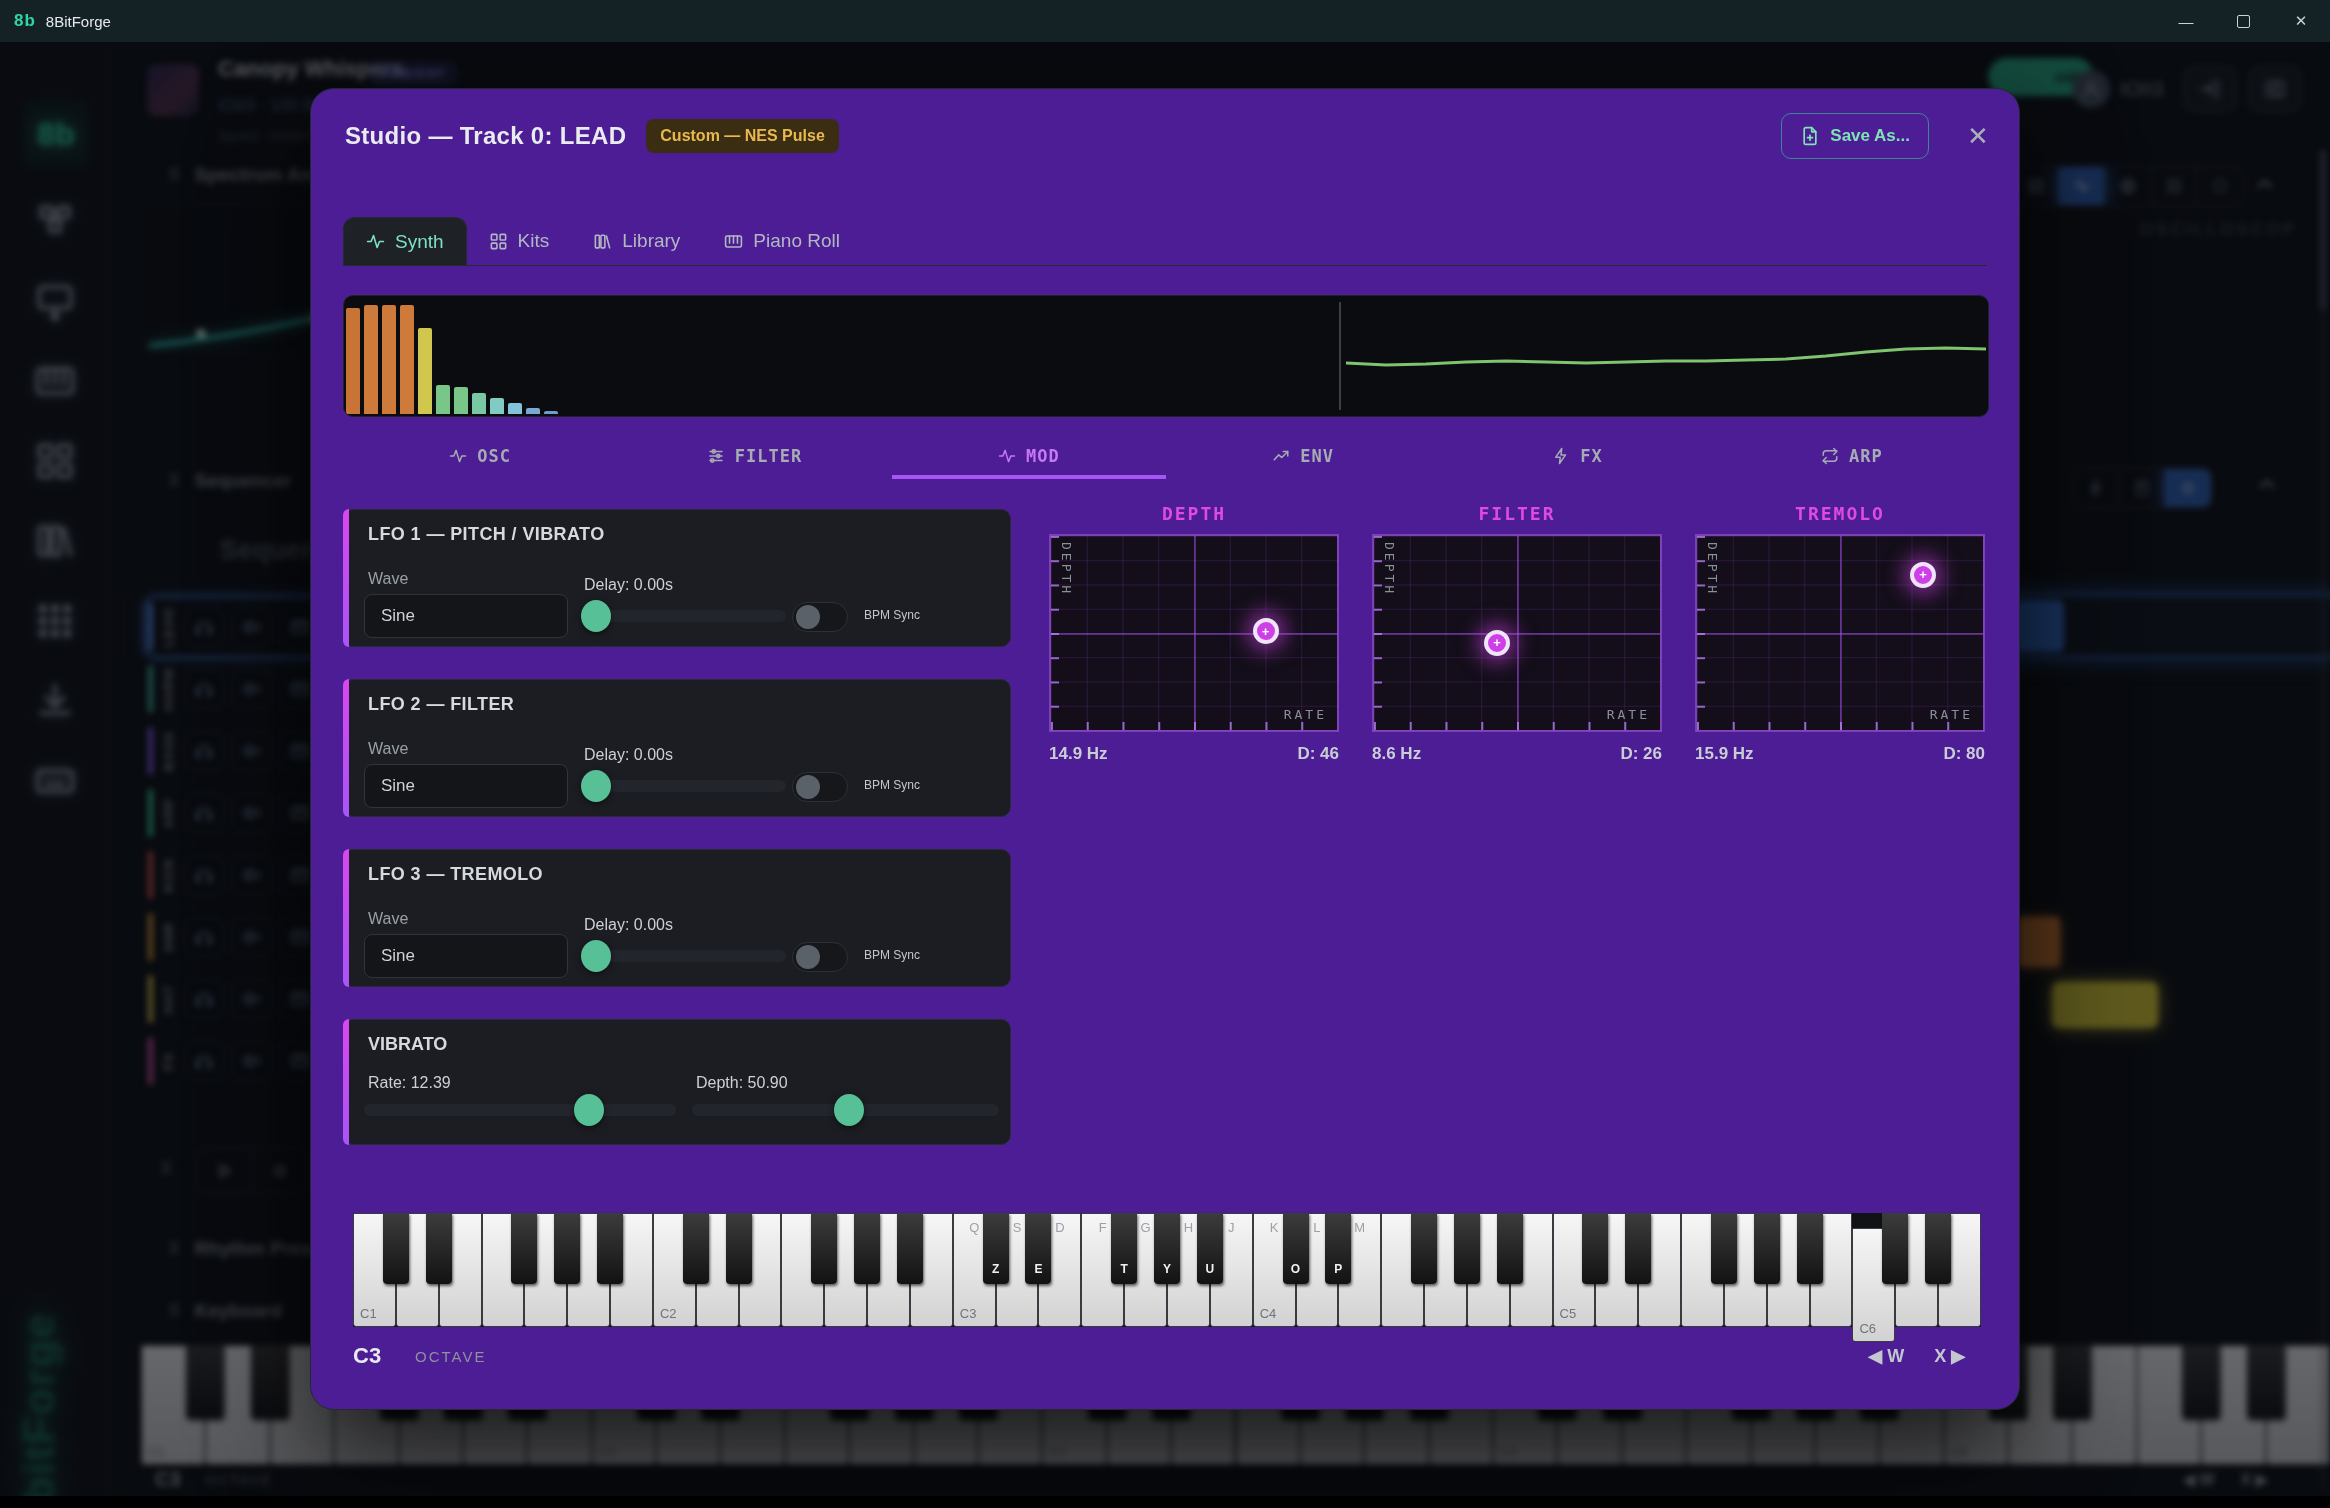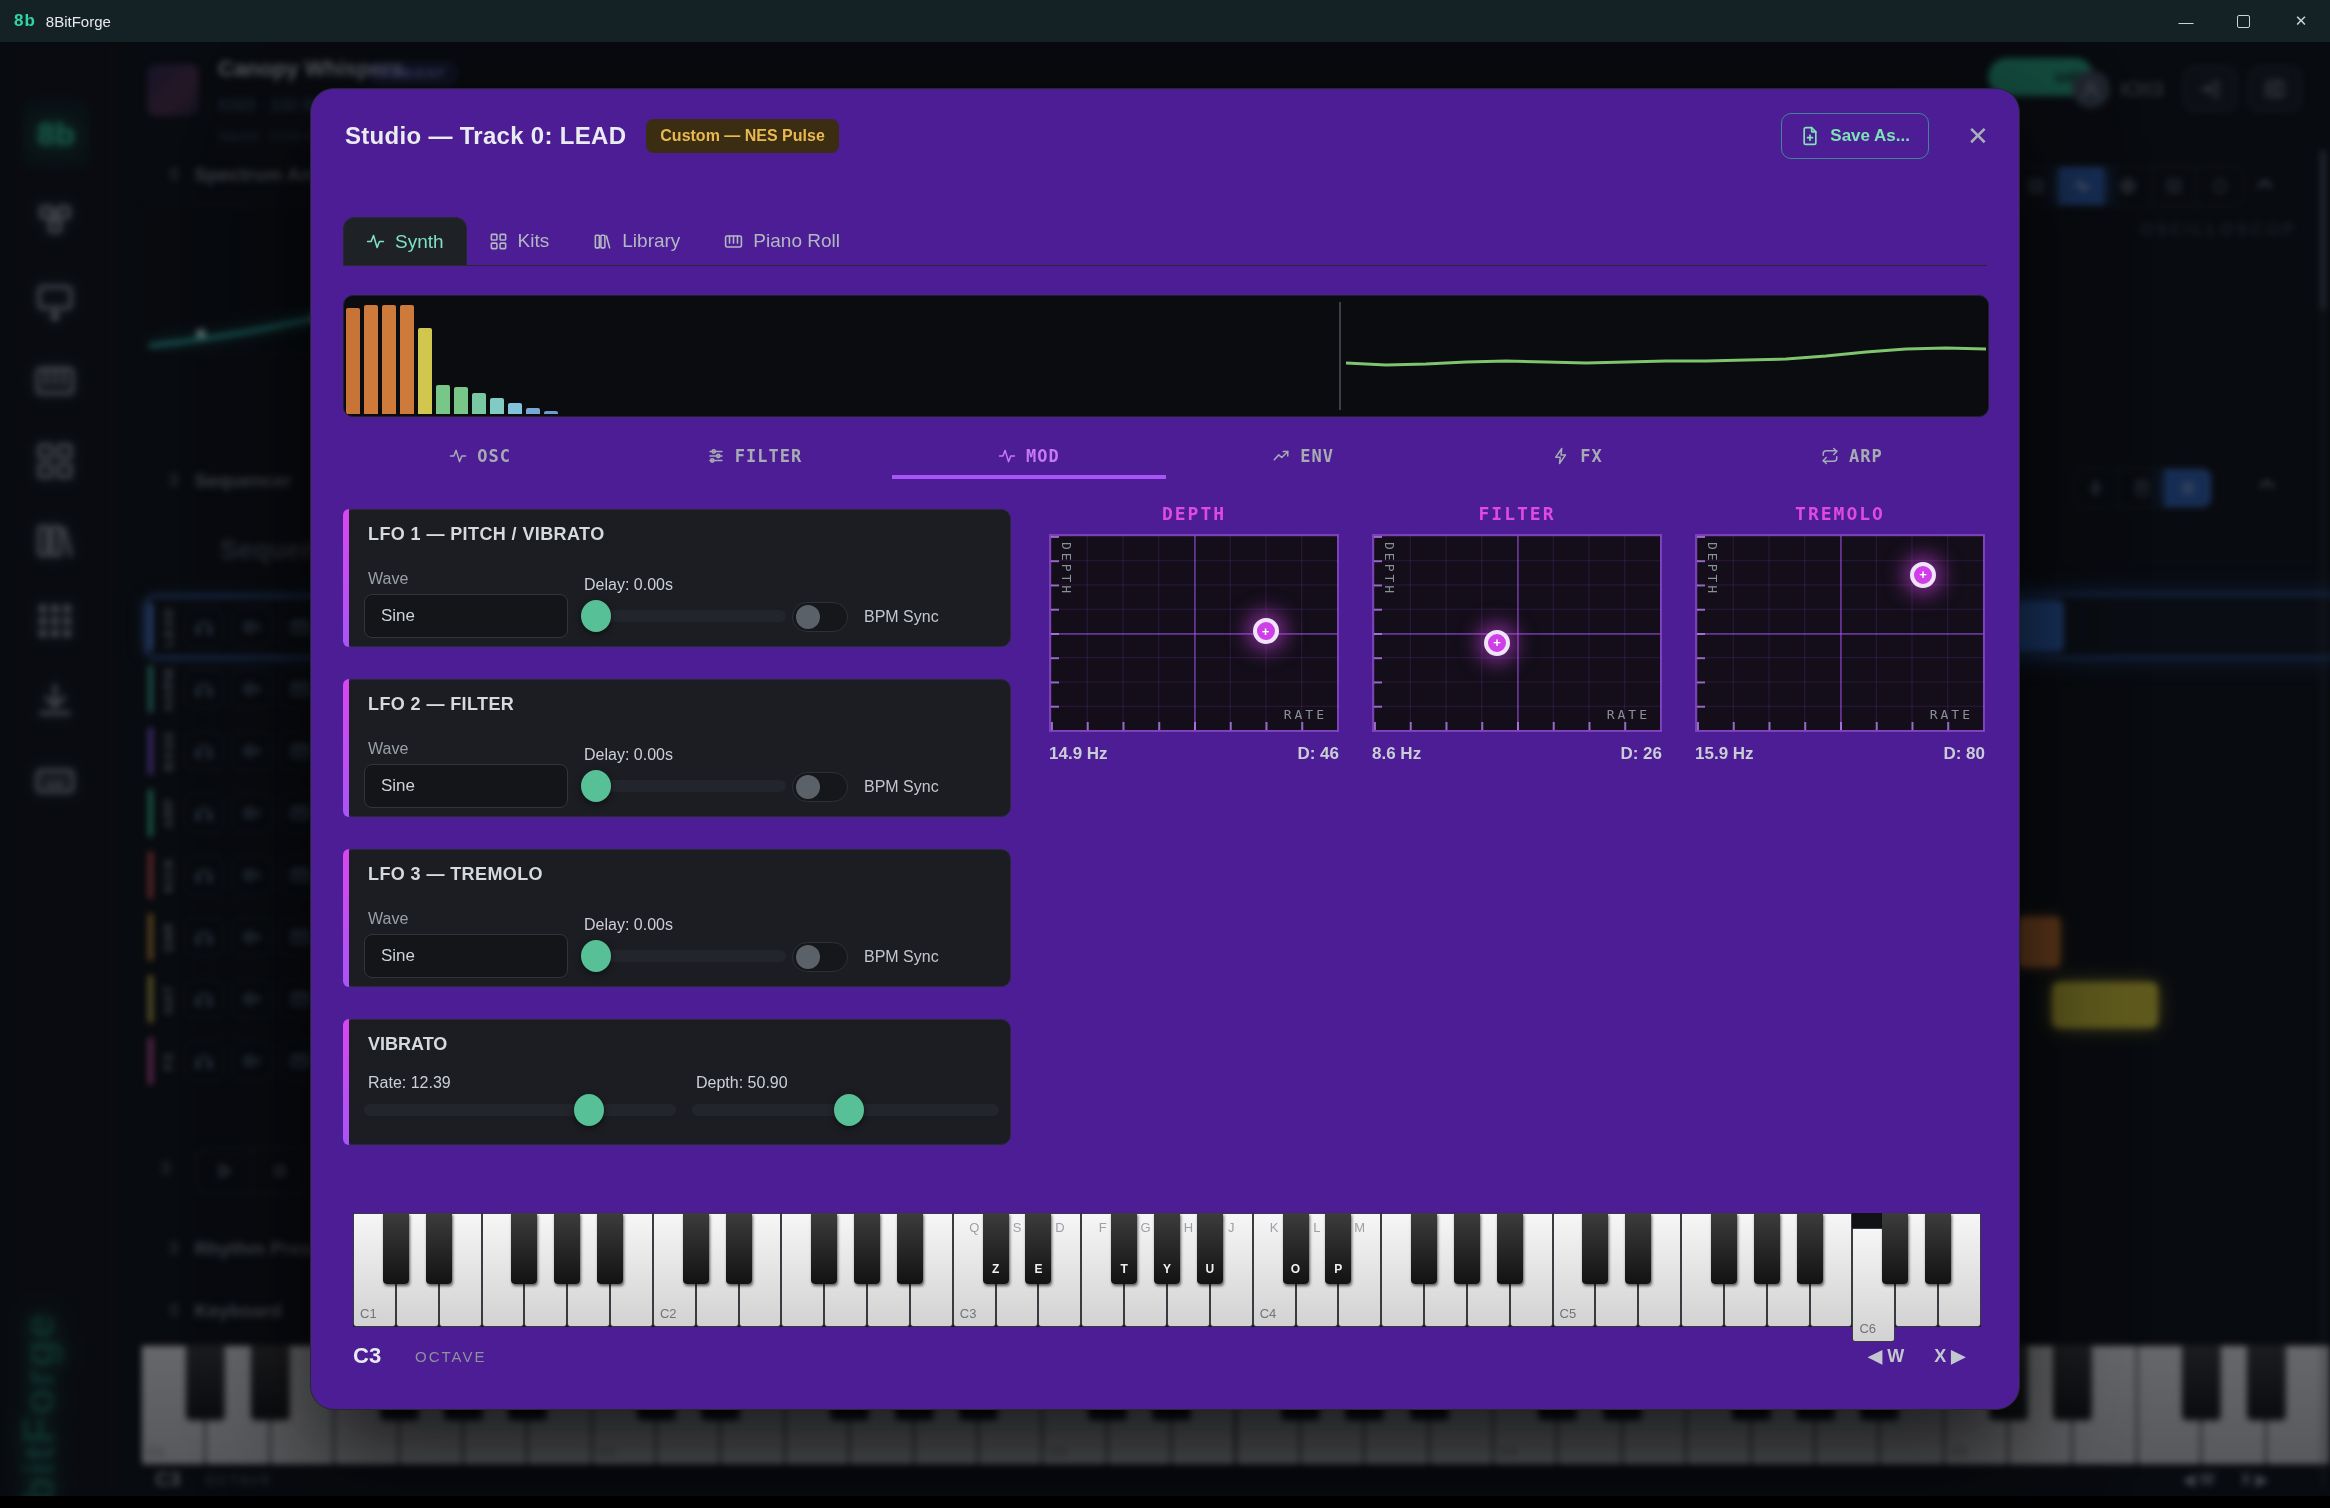--- a/index.html
+++ b/index.html
@@ -142,21 +142,21 @@
                 border:1px solid #30353c; border-radius:8px; display:flex; align-items:center; padding-left:16px;
                 font-size:17px; color:#ced2d8; cursor:pointer; }
   .lfo-delay-label { position:absolute; left:240px; top:66px; font-size:16px; color:#ccd0d6; }
   .slider { position:absolute; height:12px; border-radius:6px; background:#22252b; cursor:pointer; }
   .slider .knob { position:absolute; top:50%; width:30px; height:32px; border-radius:50%; background:#57c096;
                   transform:translate(-50%,-50%); box-shadow:0 2px 6px rgba(0,0,0,.5); }
   .lfo-slider { left:240px; top:100px; width:202px; }
   .toggle { position:absolute; left:448px; top:92px; width:56px; height:30px; border-radius:15px;
             background:#15171b; border:1px solid #2c3137; cursor:pointer; }
   .toggle .t-knob { position:absolute; left:3px; top:2px; width:24px; height:24px; border-radius:50%; background:#5b6169; }
-  .lfo-sync-label { position:absolute; left:520px; top:98px; font-size:16px; color:#c3c7cd; }
+  .lfo-sync-label { position:absolute; left:520px; top:98px; font-size:12px; color:#c3c7cd; }
 
   .vib-panel { position:relative; height:126px; background:#1b1d22; border:1px solid #282b31; border-radius:10px; }
   .vib-panel::before { content:""; position:absolute; left:-1px; top:-1px; bottom:-1px; width:6px;
                        background:linear-gradient(#d946ef,#a855f7); border-radius:10px 0 0 10px; }
   .vib-title { position:absolute; left:24px; top:14px; font-size:18px; font-weight:600; color:#d6d9dd; }
   .vib-label { position:absolute; top:54px; font-size:16px; color:#ccd0d6; }
   .vib-rate-slider { left:20px; top:84px; width:312px; }
   .vib-depth-slider { left:348px; top:84px; width:307px; }
 
   #pads { position:absolute; left:738px; top:414px; display:flex; gap:33px; }

